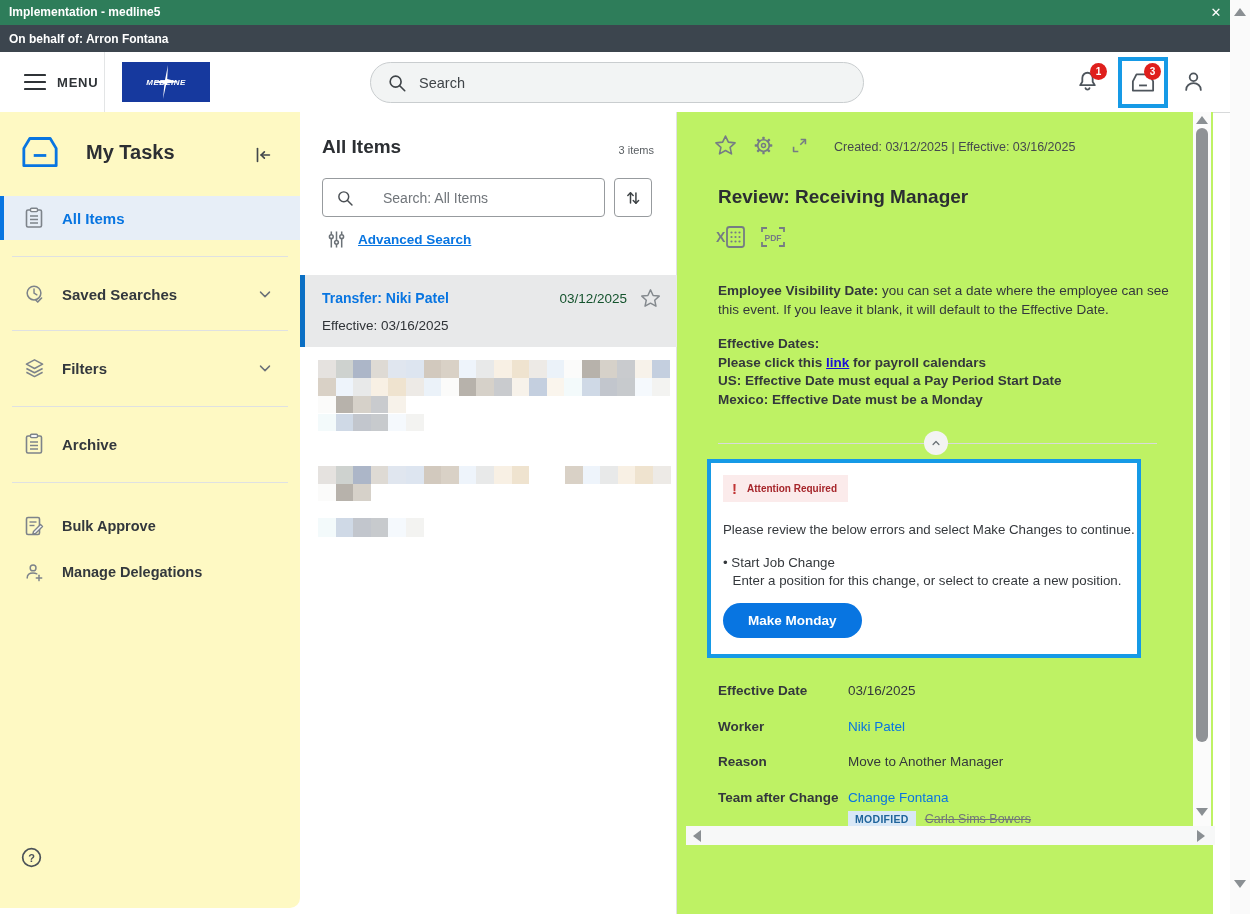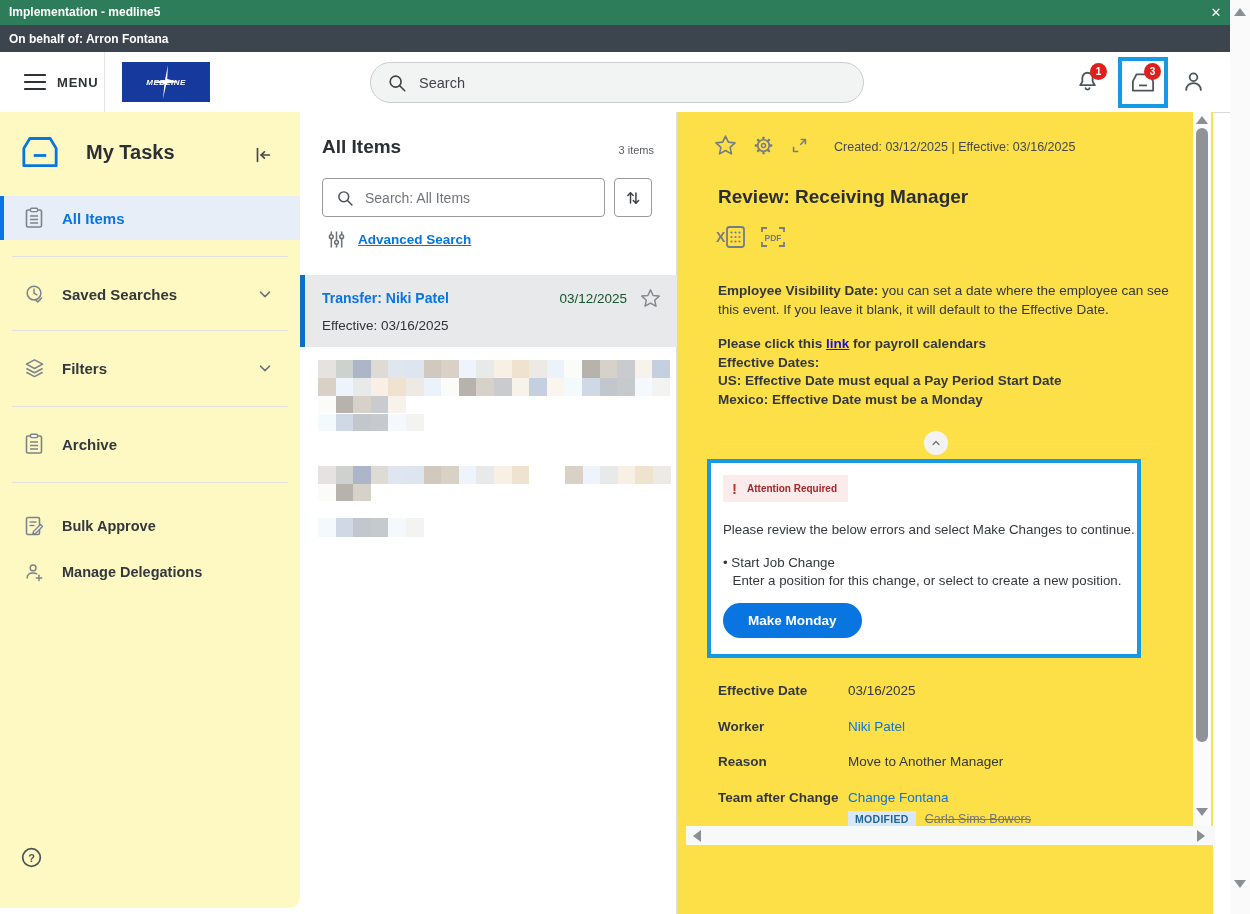--- a/index.html
+++ b/index.html
@@ -48,36 +48,36 @@
   .sb-item.active .sb-label { left:58px; color:#0875e1; }
   .sb-div { position:absolute; left:12px; width:276px; height:1px; background:#dfe1e2; }
   .sb-item.small .sb-label { font-size:14.5px; }
   .help-btn { position:absolute; left:20px; top:734px; background:none; border:none; color:#4b5258; cursor:pointer; }
 
   
   .listpanel { position:absolute; left:300px; top:112px; width:377px; height:802px; background:#fff; border-right:1px solid #e0e2e3; }
   .lp-title { position:absolute; left:22px; top:24px; font-size:19px; font-weight:bold; color:#2c2f33; }
   .lp-count { position:absolute; right:22px; top:32px; font-size:11px; color:#595e62; }
   .lp-search { position:absolute; left:22px; top:66px; width:283px; height:39px; border:1px solid #979b9e; border-radius:4px; background:#fff; display:flex; align-items:center; padding-left:13px; }
-  .lp-search input { border:none; outline:none; background:transparent; margin-left:11px; font-size:14px; width:220px; font-family:"Liberation Sans",sans-serif; }
+  .lp-search input { border:none; outline:none; background:transparent; margin-left:29px; font-size:14px; width:220px; font-family:"Liberation Sans",sans-serif; }
   .lp-search input::placeholder { color:#70757a; opacity:1; }
   .lp-sort { position:absolute; left:314px; top:66px; width:38px; height:39px; border:1px solid #979b9e; border-radius:4px; background:#fff; display:flex; align-items:center; justify-content:center; color:#3c4144; cursor:pointer; }
   .lp-adv { position:absolute; left:28px; top:118px; display:flex; align-items:center; gap:13px; cursor:pointer; }
   .lp-adv-label { font-size:13.5px; font-weight:bold; color:#0875e1; text-decoration:underline; }
   .lp-item { position:absolute; left:0; top:163px; width:377px; height:72px; background:#e8e9ea; cursor:pointer; }
   .lp-item-bar { position:absolute; left:0; top:0; width:5px; height:72px; background:#0b6fc4; }
   .lp-item-title { position:absolute; left:22px; top:15px; font-size:14px; font-weight:bold; color:#0875e1; }
   .lp-item-date { position:absolute; right:50px; top:16px; font-size:13.5px; color:#14532d; }
   .lp-item-star { position:absolute; right:16px; top:13px; color:#84898e; }
   .lp-item-sub { position:absolute; left:22px; top:43px; font-size:13.5px; color:#2f3337; }
   .mosaic-row { position:absolute; display:flex; }
   .mosaic-cell { flex:none; }
 
   
-  .detailpanel { position:absolute; left:677px; top:112px; width:536px; height:802px; background:#fde047; }
+  .detailpanel { position:absolute; left:677px; top:112px; width:536px; height:802px; background:#bef264; }
   .dp-toolbtn { position:absolute; background:none; border:none; color:#757c84; cursor:pointer; }
   .dp-star { left:37px; top:22px; }
   .dp-gear { left:75px; top:22px; }
   .dp-expand { left:113px; top:24px; }
   .dp-meta { position:absolute; left:157px; top:28px; font-size:12.5px; color:#45494e; }
   .dp-title { position:absolute; left:41px; top:74px; font-size:19px; font-weight:bold; color:#2b2e32; }
   .dp-excel { left:39px; top:112px; }
   .dp-pdf { left:82px; top:112px; }
   .dp-intro { position:absolute; left:41px; top:170px; width:455px; font-size:13.5px; color:#34383c; line-height:18.5px; }
   .dp-block2 { position:absolute; left:41px; top:223px; width:455px; font-size:13.5px; font-weight:bold; color:#34383c; line-height:18.5px; }
@@ -528,22 +528,22 @@
             <path d="M25 18v4h-5"></path>
             <path d="M8 22H3v-4"></path>
           </g>
           <text x="14" y="16.5" text-anchor="middle" font-size="8.5" font-weight="bold" fill="currentColor" font-family="Liberation Sans, sans-serif">PDF</text>
         </svg>
     </button>
 
     <p class="dp-intro"><b>Employee Visibility Date:</b><span> you can set a date where the employee can see this event. If you leave it blank, it will default to the Effective Date.</span></p>
 
     <div class="dp-block2">
+      <div>Effective Dates:</div>
       <div><span>Please click this </span><a class="dp-link">link</a><span> for payroll calendars</span></div>
-      <div>Effective Dates:</div>
       <div>US: Effective Date must equal a Pay Period Start Date</div>
       <div>Mexico: Effective Date must be a Monday</div>
     </div>
 
     <div class="dp-divider"></div>
     <button class="dp-divider-btn">
       <span>
         <svg width="14" height="14" viewBox="0 0 24 24">
             <polyline points="7,14.5 12,9.5 17,14.5" fill="none" stroke="currentColor" stroke-width="2.2" stroke-linecap="round" stroke-linejoin="round"></polyline>
           </svg>

